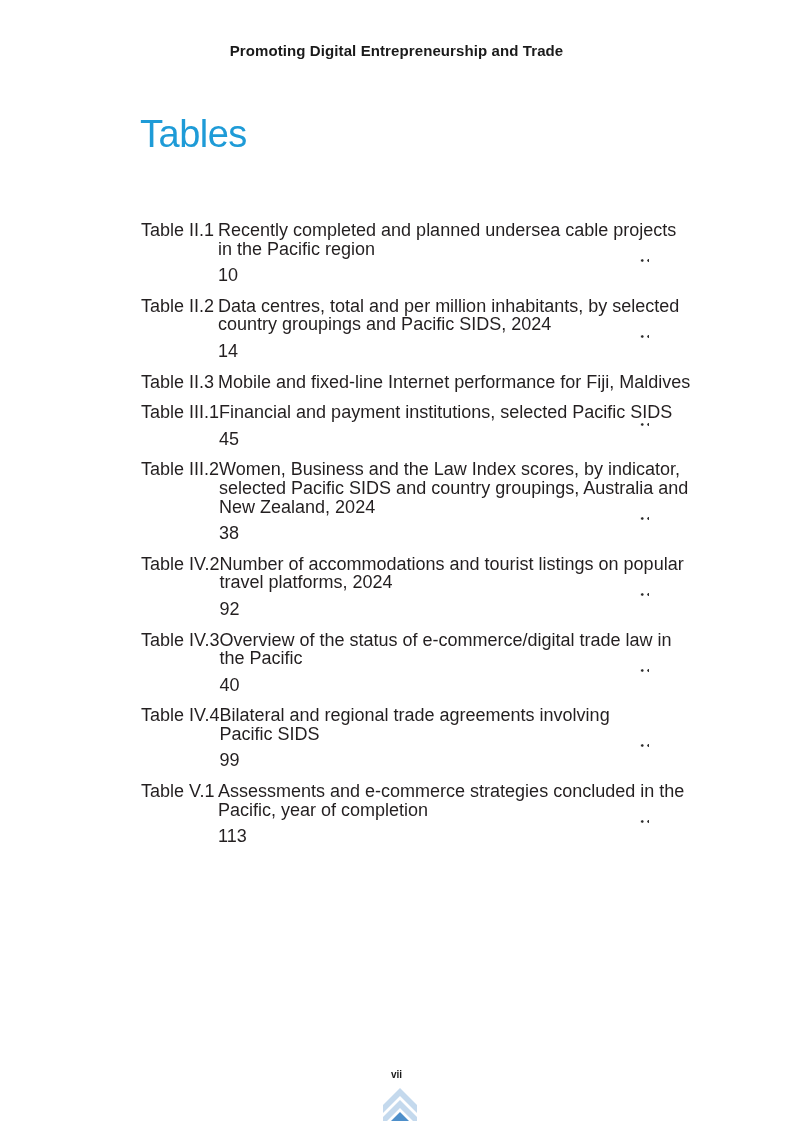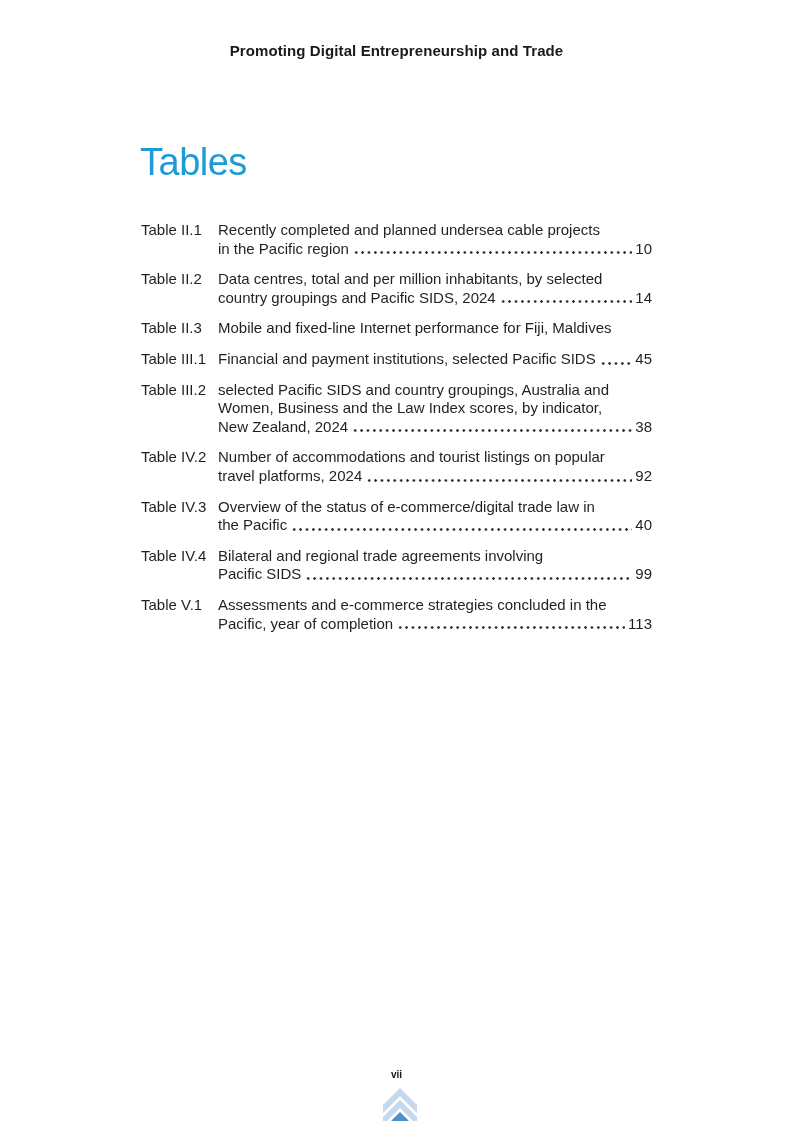--- a/index.html
+++ b/index.html
@@ -18,43 +18,43 @@
     overflow:hidden;
   }
   .running-header{
     position:absolute;top:42px;left:0;right:0;
     text-align:center;
     font-size:15px;font-weight:bold;
     color:#1a1a1a;
     letter-spacing:.1px;
   }
   .page-title{
-    position:absolute;left:140px;top:141px;
+    position:absolute;left:140px;top:113px;
     font-size:38px;font-weight:400;
     color:var(--accent);
     letter-spacing:-0.5px;
   }
   .toc{
     position:absolute;left:141px;top:221px;width:511px;
   }
   .entry{
     display:flex;
     align-items:flex-start;
     margin-bottom:12px;
-    font-size:15px;line-height:18.6px;
+    font-size:18px;line-height:18.6px;
     color:var(--text);
     cursor:pointer;
   }
   .entry-label{
     flex:0 0 77px;
     white-space:nowrap;
   }
   .entry-body{flex:1 1 auto;min-width:0;}
   .line{white-space:nowrap;}
-  .line.last{display:flex;align-items:flex-start;}
+  .line.last{display:flex;align-items:flex-start;flex-direction:column;}
   .line.last .line-text{flex:0 0 auto;white-space:nowrap;}
   .leader{
     flex:1 1 auto;
     height:5px;
     align-self:flex-end;
     margin:0 3px 3px 4px;
     background-image:radial-gradient(circle,#2d2d2d 1.15px,transparent 1.45px);
     background-size:6.4px 5px;
     background-repeat:repeat-x;
     background-position:left bottom;
@@ -122,22 +122,22 @@
         <div class="line last">
           <span class="line-text">Financial and payment institutions, selected Pacific SIDS</span>
           <span class="leader"></span>
           <span class="page-num">45</span>
         </div>
       </div>
     </div>
     <div class="entry">
       <div class="entry-label">Table III.2</div>
       <div class="entry-body">
+        <div class="line">Women, Business and the Law Index scores, by indicator,</div>
         <div class="line">selected Pacific SIDS and country groupings, Australia and</div>
-        <div class="line">Women, Business and the Law Index scores, by indicator,</div>
         <div class="line last">
           <span class="line-text">New Zealand, 2024</span>
           <span class="leader"></span>
           <span class="page-num">38</span>
         </div>
       </div>
     </div>
     <div class="entry">
       <div class="entry-label">Table IV.2</div>
       <div class="entry-body">

